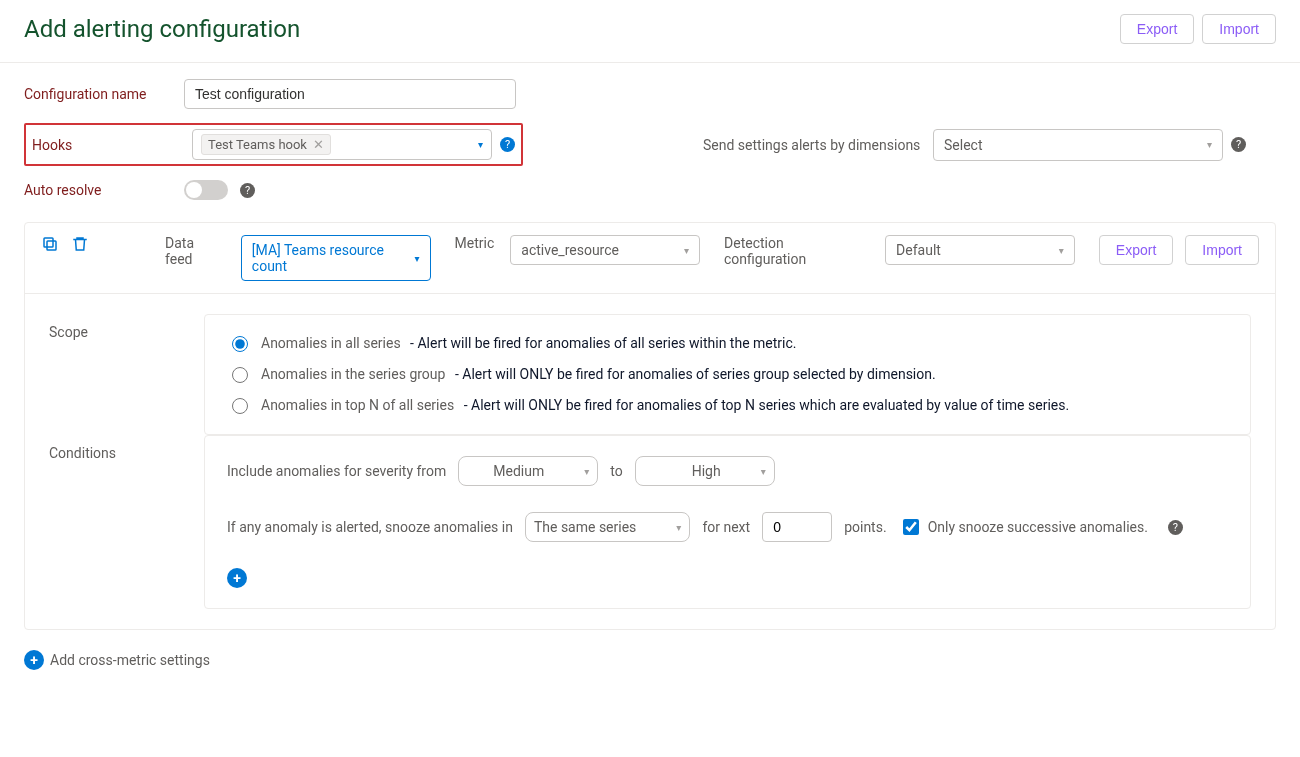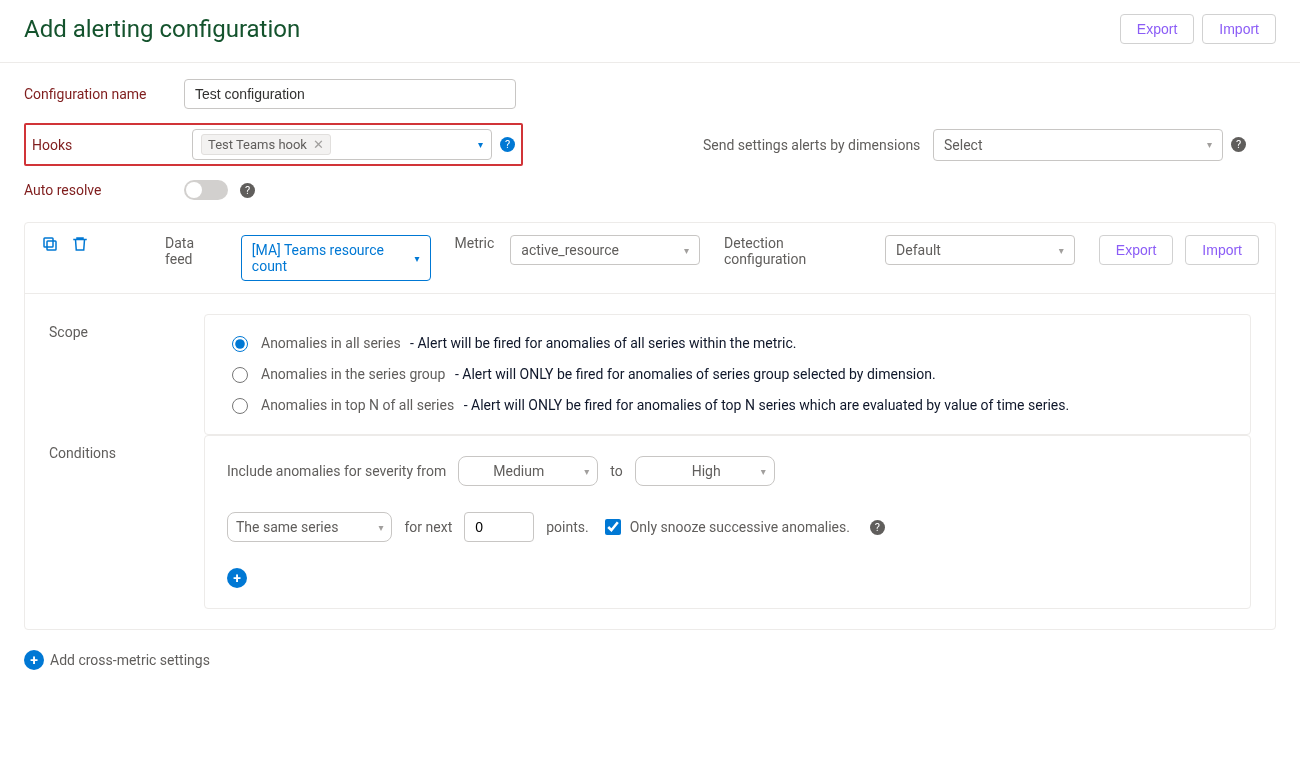--- a/index.html
+++ b/index.html
@@ -398,20 +398,21 @@
               <span class="chev grey">▾</span>
             </div>
             <span>to</span>
             <div class="cond-sel">
               <span>High</span>
               <span class="chev grey">▾</span>
             </div>
           </div>
 
           <div class="cond-row">
+            <span>If any anomaly is alerted, snooze anomalies in</span>
             <div class="cond-sel">
               <span>The same series</span>
               <span class="chev grey">▾</span>
             </div>
             <span>for next</span>
             <input class="cond-input" value="0" style="">
             <span>points.</span>
             <label class="cb-row">
               <input type="checkbox" checked="" style="">
               <span>Only snooze successive anomalies.</span>

